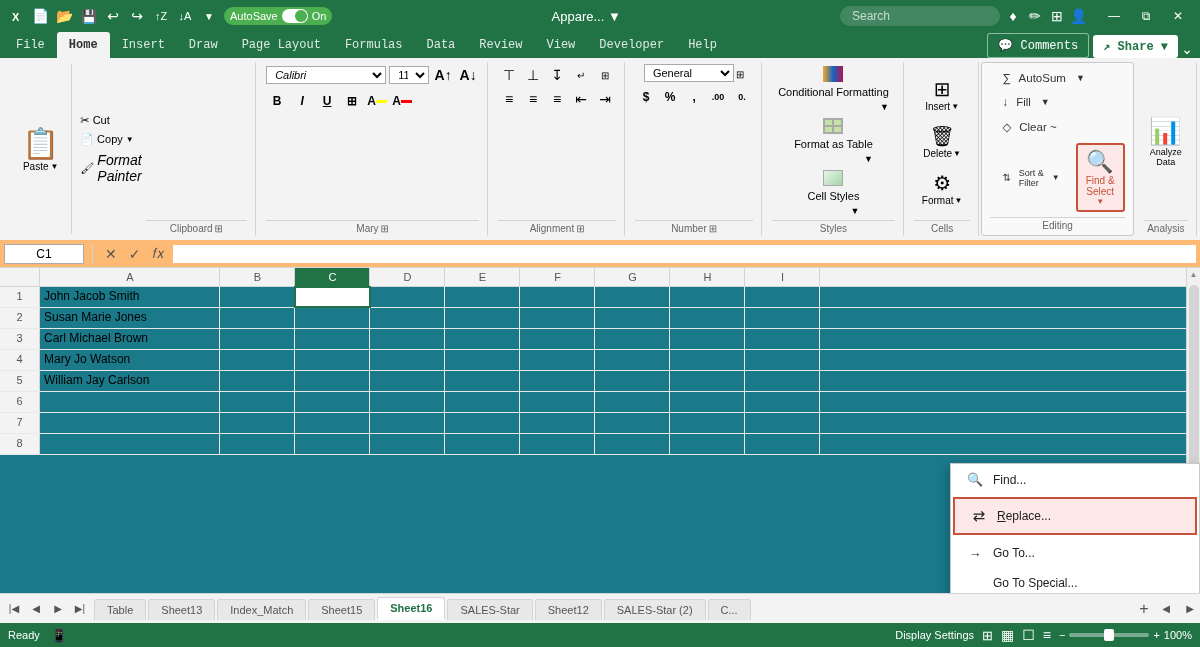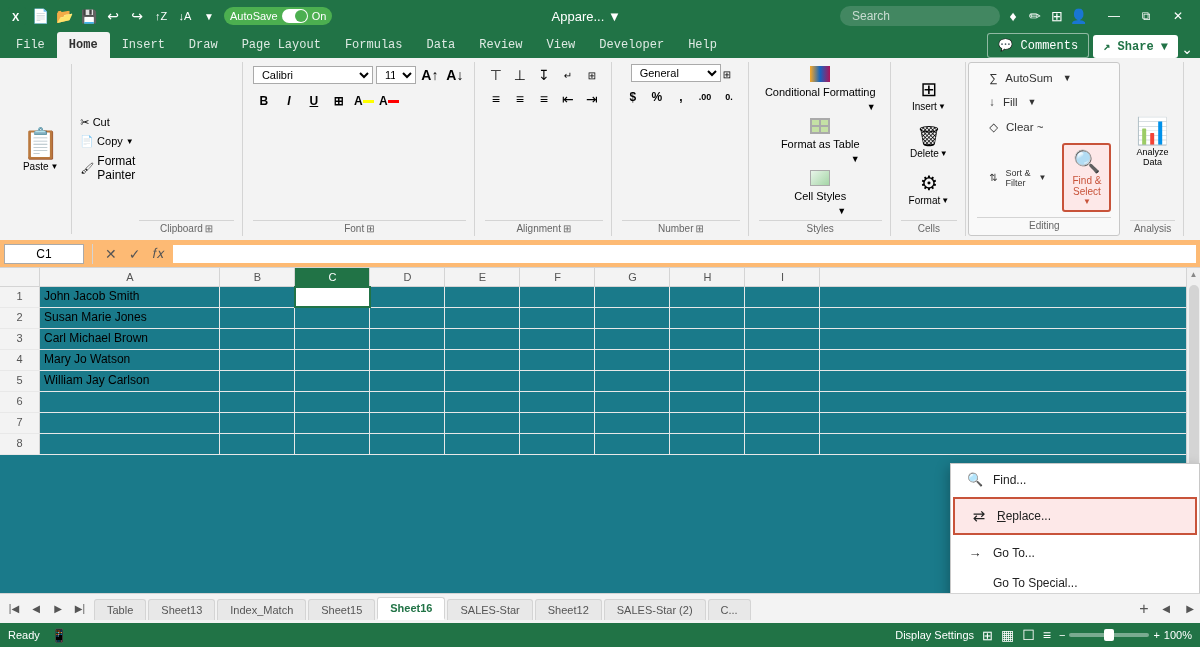--- a/index.html
+++ b/index.html
@@ -33,21 +33,21 @@
     .ribbon-tab.share-tab { background: white; color: #217346; border-radius: 3px; padding: 4px 10px; margin-left: 4px; display: flex; align-items: center; gap: 4px; font-weight: 600; }
     .ribbon-content { background: #f3f3f3; padding: 4px 8px; display: flex; align-items: stretch; gap: 2px; min-height: 90px; }
     .ribbon-group { display: flex; flex-direction: column; border-right: 1px solid #d4d4d4; padding: 2px 8px; min-width: fit-content; }
     .ribbon-group-content { display: flex; align-items: center; gap: 4px; flex: 1; }
     .ribbon-group-label { font-size: 10px; color: #666; text-align: center; padding-top: 2px; border-top: 1px solid #d4d4d4; margin-top: 2px; display: flex; align-items: center; justify-content: center; gap: 2px; }
     .ribbon-btn { display: flex; flex-direction: column; align-items: center; justify-content: center; padding: 4px 6px; border-radius: 3px; cursor: pointer; min-width: 32px; }
     .ribbon-btn-sm { display: flex; align-items: center; padding: 2px 4px; border-radius: 2px; cursor: pointer; font-size: 11px; gap: 3px; }
 
     
     .font-row { display: flex; align-items: center; gap: 3px; margin-bottom: 2px; }
-    .font-select { border: 1px solid #aaa; padding: 1px 4px; font-size: 11px; background: white; width: 120px; }
+    .font-select { border: 1px solid #aaa; padding: 1px 4px; font-size: 11px; background: white; width: 120px; font-style: italic; }
     .font-size-select { border: 1px solid #aaa; padding: 1px 4px; font-size: 11px; background: white; width: 40px; }
     .font-btn { width: 22px; height: 22px; display: flex; align-items: center; justify-content: center; cursor: pointer; border: 1px solid transparent; font-size: 12px; font-weight: bold; }
     .color-bar { width: 18px; height: 3px; margin-top: 1px; }
     .align-btn { width: 22px; height: 22px; display: flex; align-items: center; justify-content: center; cursor: pointer; font-size: 14px; }
 
     
     .number-select { border: 1px solid #aaa; padding: 1px 4px; font-size: 11px; background: white; width: 90px; margin-bottom: 2px; }
     .style-btn { display: flex; align-items: center; gap: 4px; padding: 2px 6px; cursor: pointer; border-radius: 2px; font-size: 11px; white-space: nowrap; flex-direction: column; }
     .style-icon { width: 20px; height: 16px; background: linear-gradient(135deg, #e8f5e9, #a5d6a7); border: 1px solid #aaa; }
     .style-icon2 { width: 20px; height: 16px; background: white; border: 1px solid #aaa; display: grid; grid-template-columns: 1fr 1fr; }
@@ -172,21 +172,21 @@
     <div class="ribbon-group" style="flex-direction:row;align-items:stretch;">
       <div style="display:flex;flex-direction:column;align-items:center;border-right:1px solid #d4d4d4;padding-right:6px;margin-right:4px;">
         <div class="ribbon-btn" style="flex:1;justify-content:center;">
           <div style="font-size:30px;">📋</div>
           <div style="font-size:10px;display:flex;align-items:center;gap:2px;">Paste <span style="font-size:8px;">▼</span></div>
         </div>
       </div>
       <div style="display:flex;flex-direction:column;gap:2px;justify-content:center;">
         <div class="ribbon-btn-sm">✂ Cut</div>
         <div class="ribbon-btn-sm">📄 Copy <span style="font-size:8px;">▼</span></div>
-        <div class="ribbon-btn-sm">🖌 <span style="font-size:12px;">Format Painter</span></div>
+        <div class="ribbon-btn-sm">🖌 <span style="font-size:14px;font-style:italic;">Format Painter</span></div>
       </div>
       <div style="margin-top:auto;font-size:10px;color:#666;padding-top:2px;border-top:1px solid #d4d4d4;width:100%;text-align:center;display:flex;justify-content:center;gap:2px;align-items:center;">
         <span>Clipboard</span>
         <span style="cursor:pointer;">⊞</span>
       </div>
     </div>
 
     <div class="ribbon-group">
       <div class="ribbon-group-content" style="flex-direction:column;align-items:flex-start;gap:2px;">
         <div class="font-row">
@@ -208,21 +208,21 @@
             <div>A</div>
             <div class="color-bar" style="background:#ffff00;"></div>
           </div>
           <div class="font-btn">
             <div>A</div>
             <div class="color-bar" style="background:#ff0000;"></div>
           </div>
         </div>
       </div>
       <div class="ribbon-group-label">
-        <span>Font</span>
+        <span>Mary</span>
         <span style="cursor:pointer;">⊞</span>
       </div>
     </div>
 
     <div class="ribbon-group">
       <div class="ribbon-group-content" style="flex-direction:column;gap:2px;">
         <div style="display:flex;gap:2px;">
           <div class="align-btn">⊤</div>
           <div class="align-btn">⊥</div>
           <div class="align-btn">↧</div>

